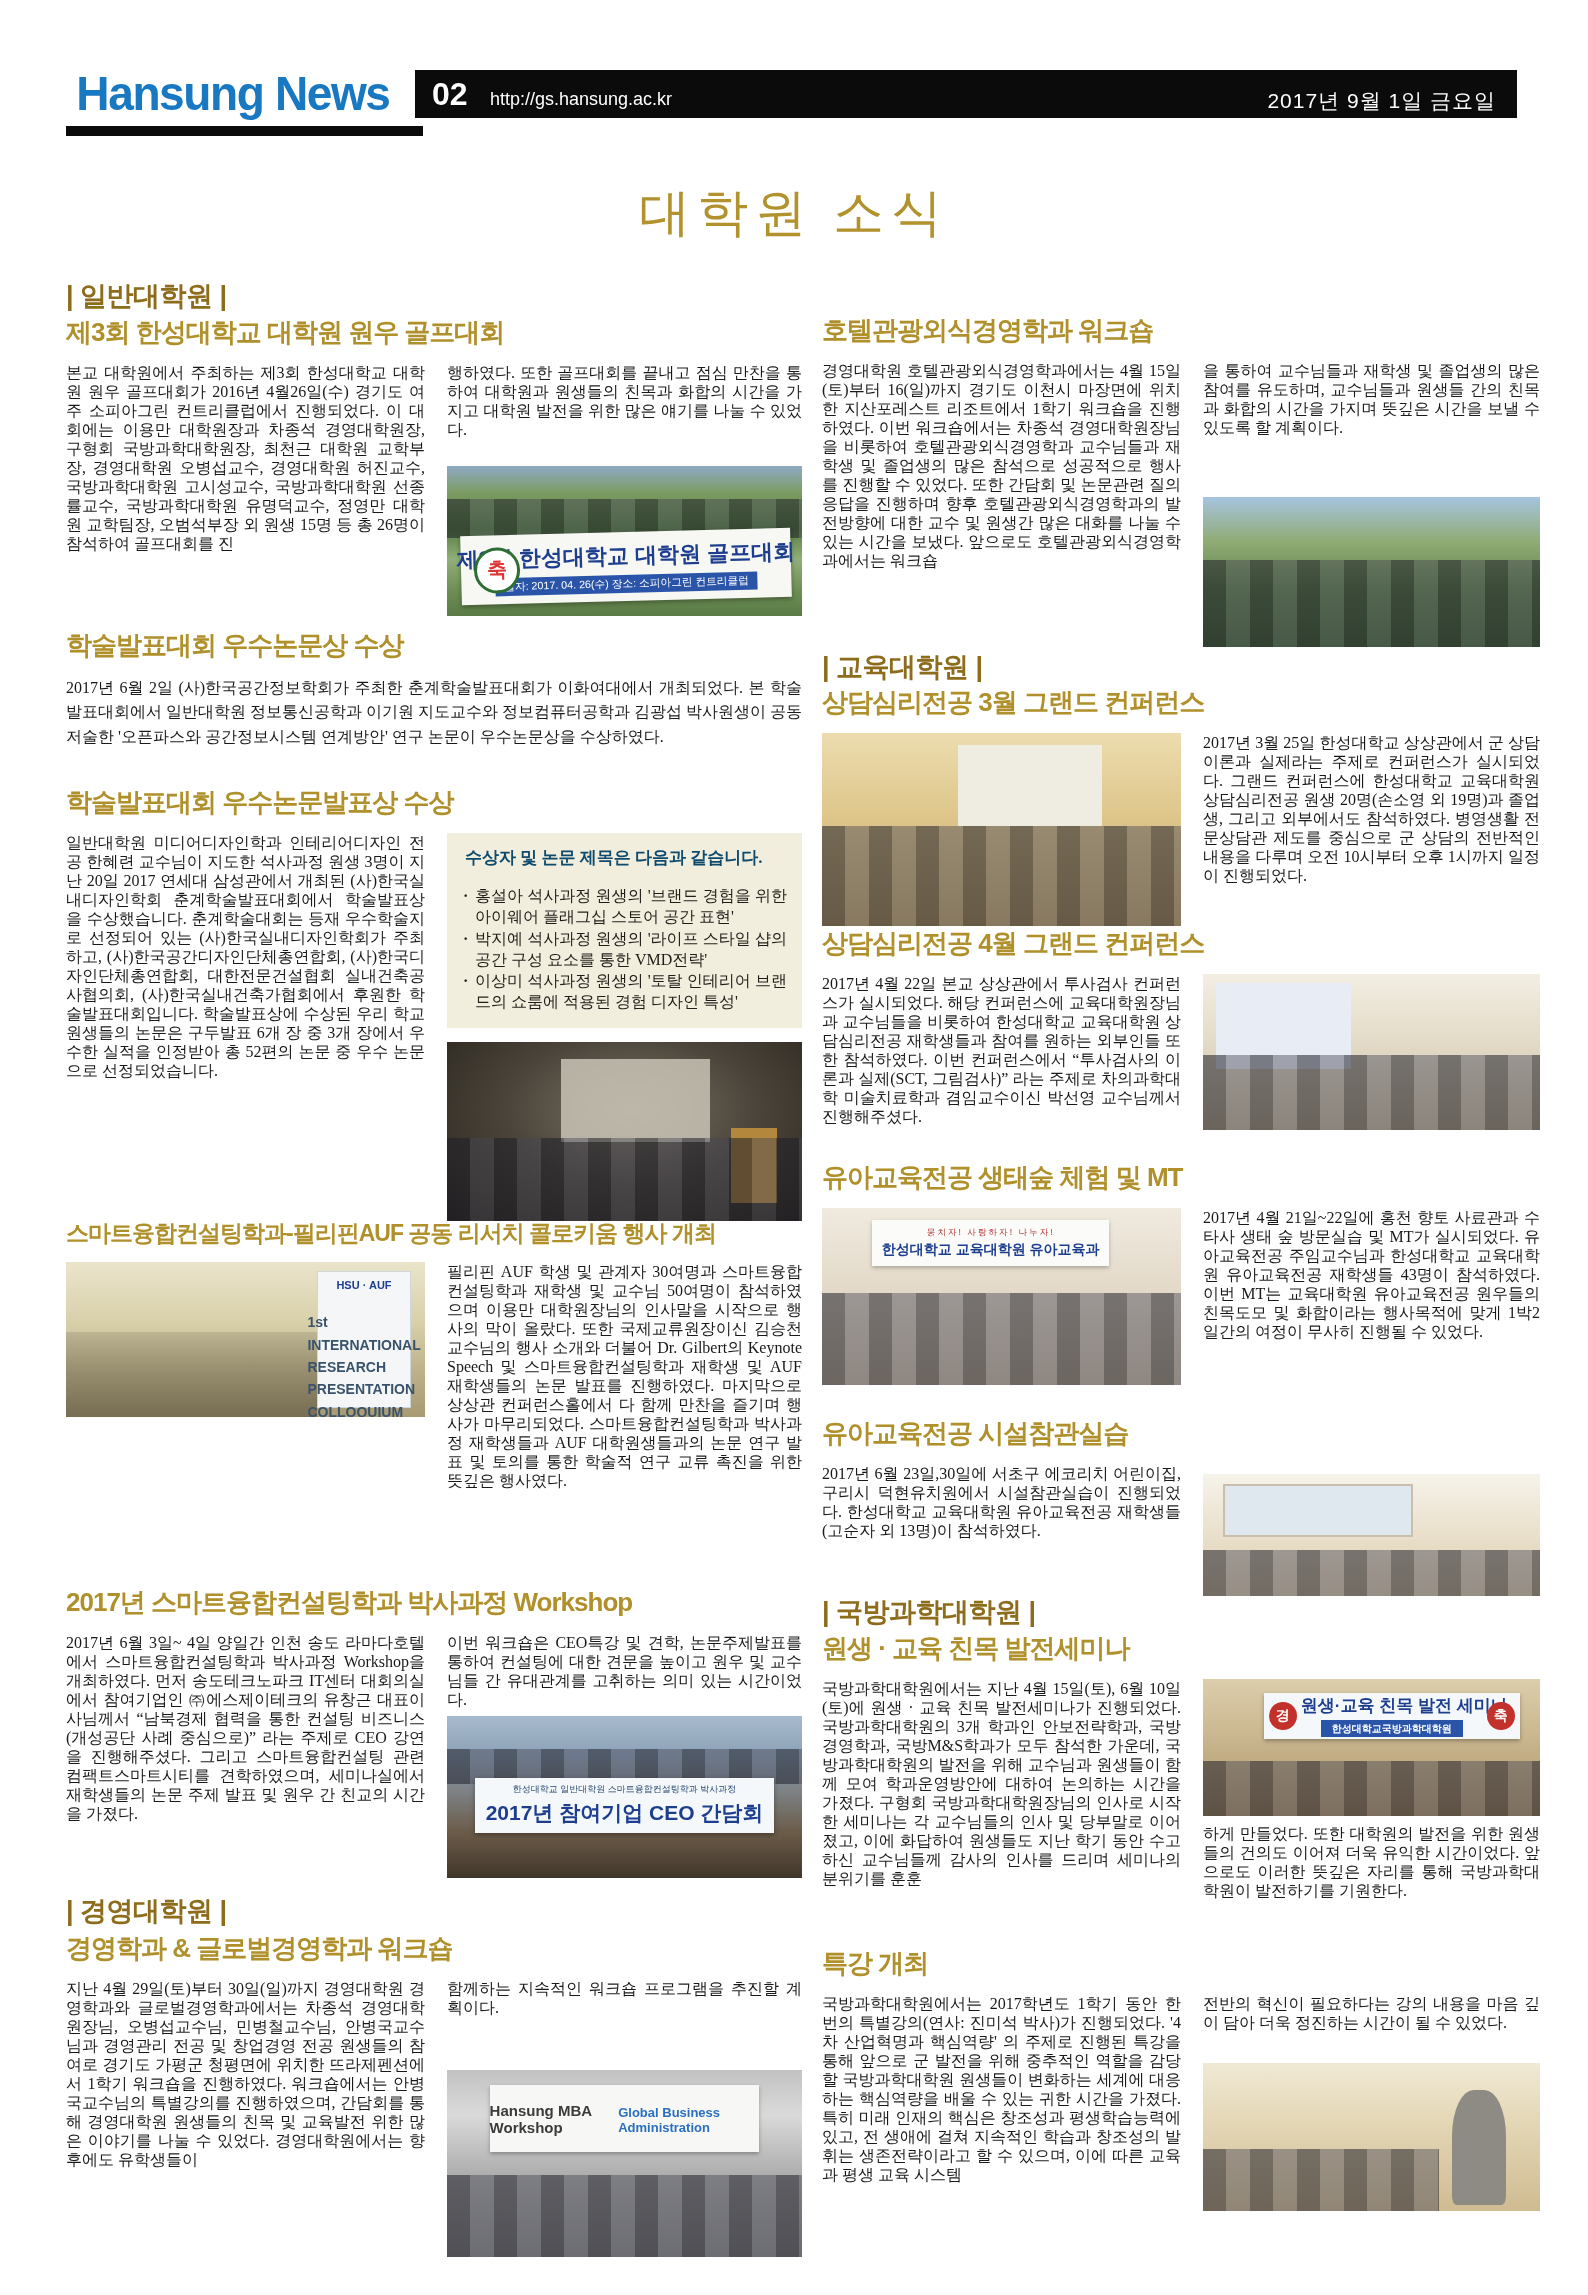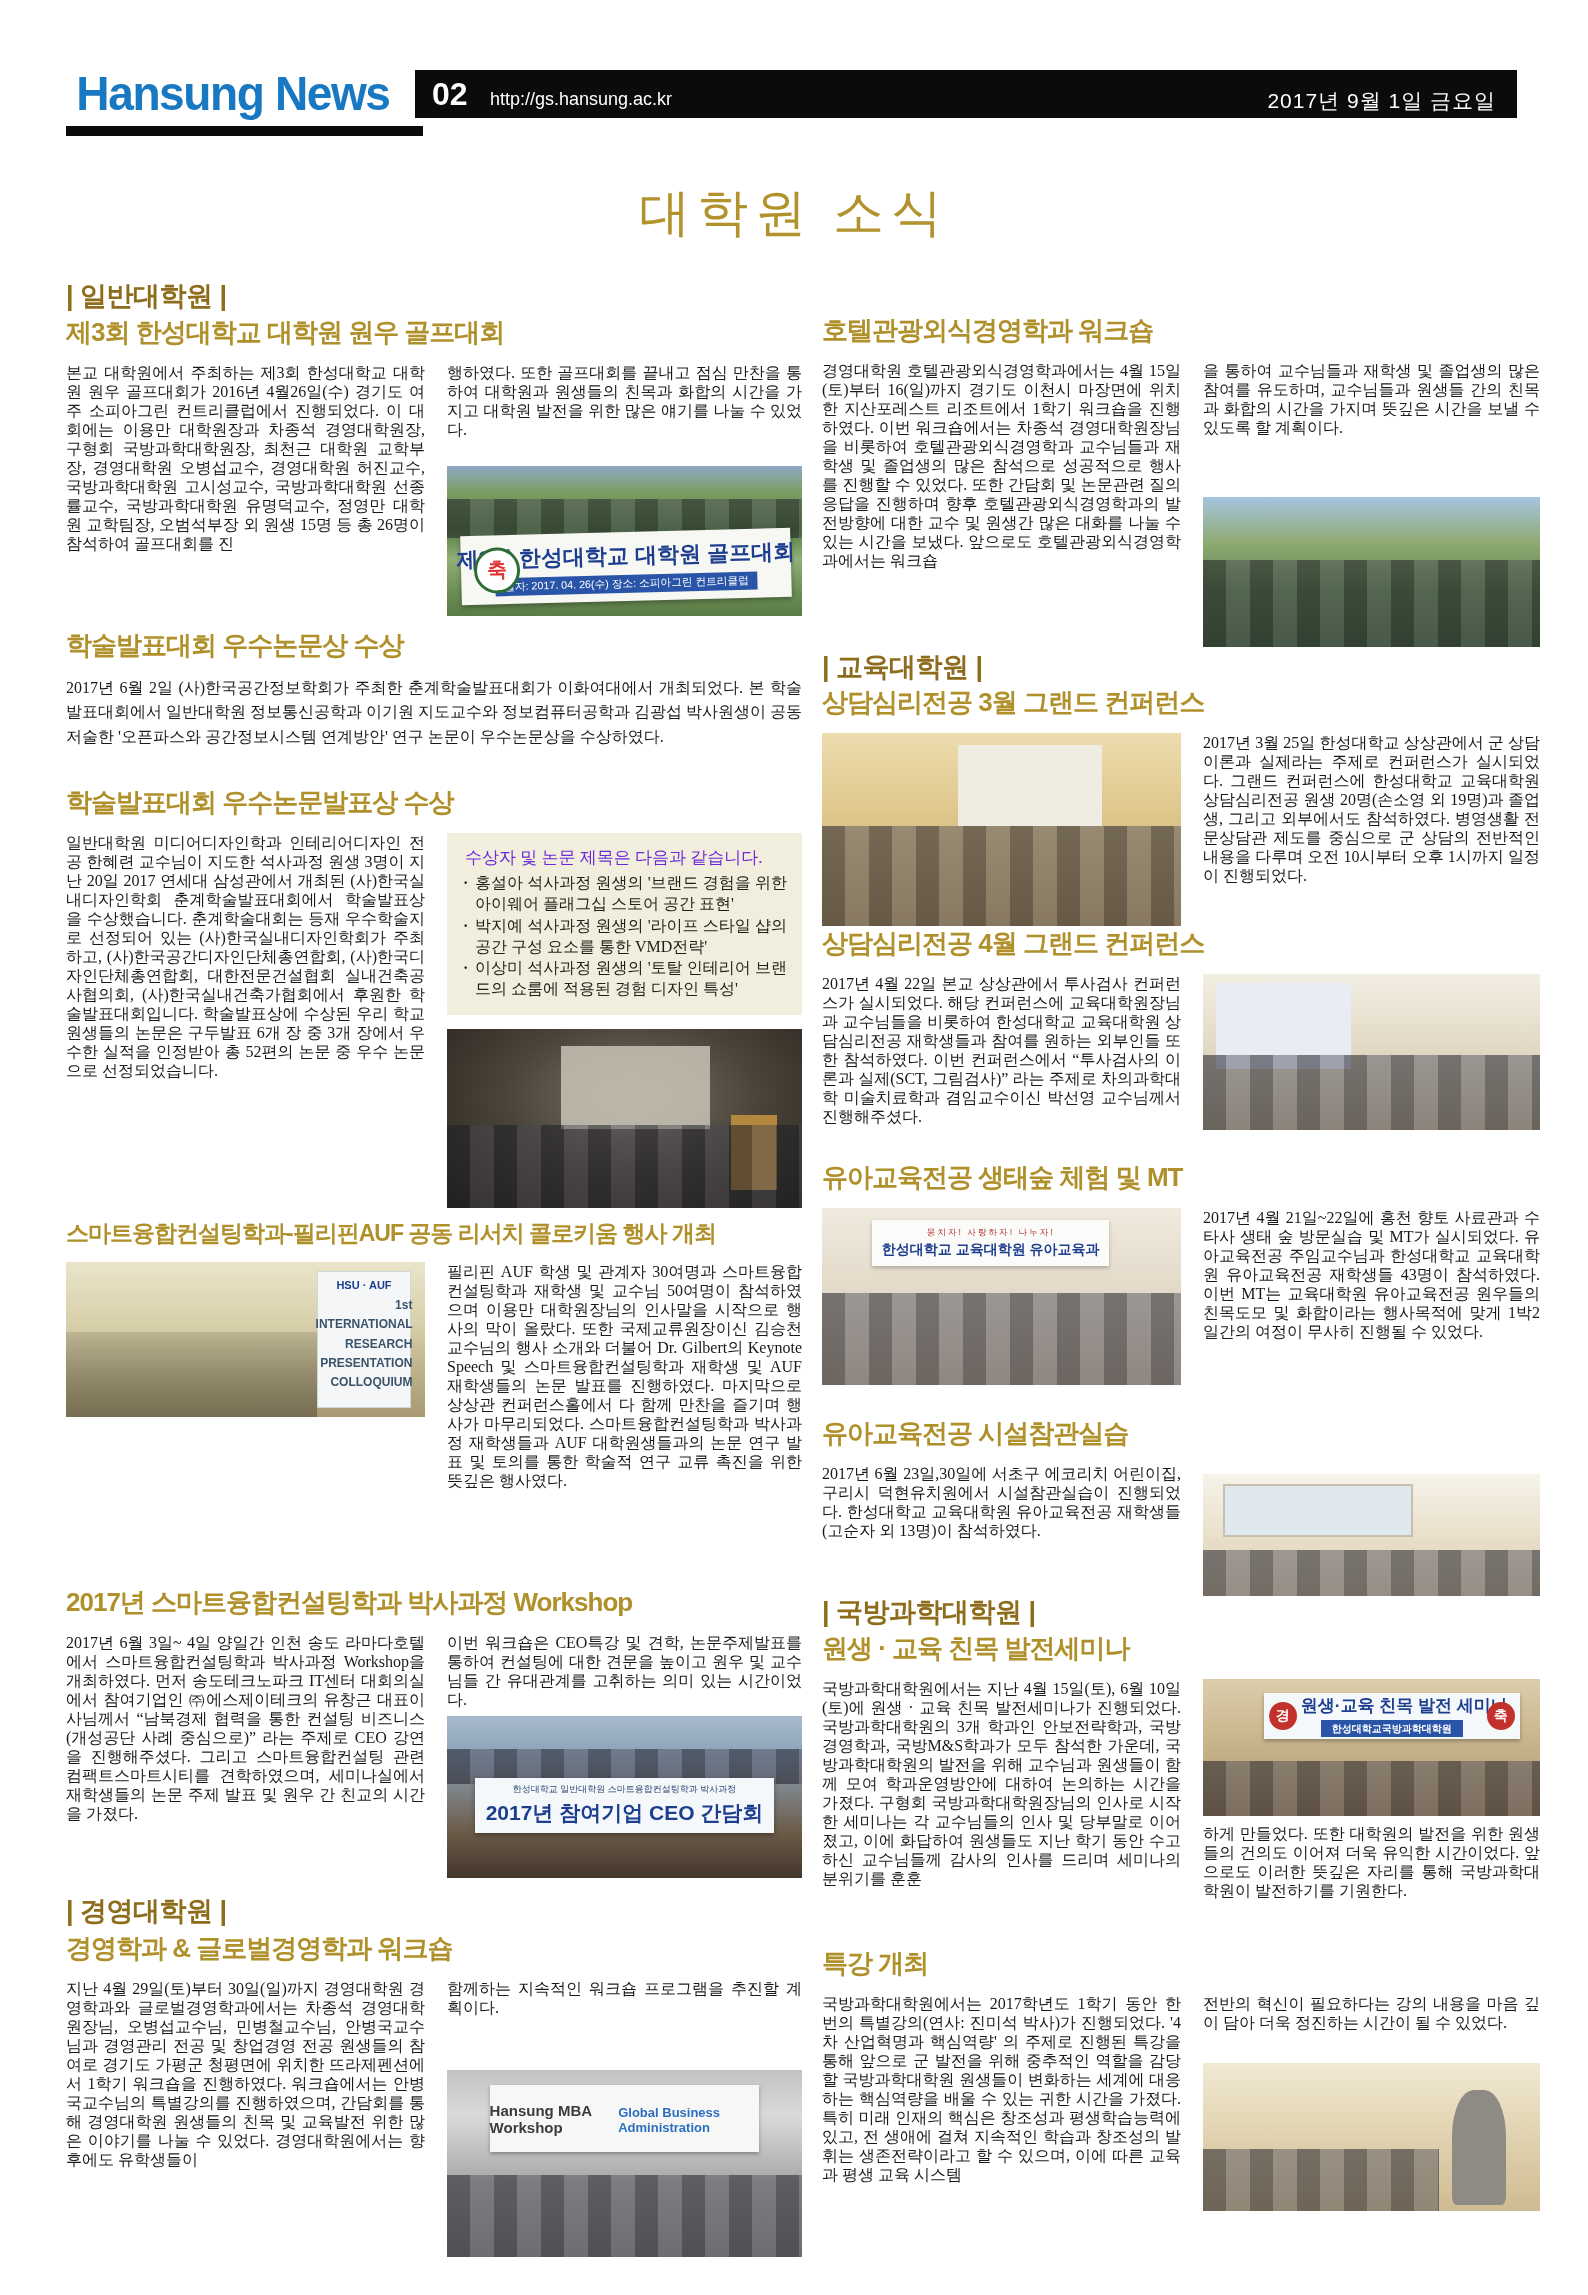--- a/index.html
+++ b/index.html
@@ -28,21 +28,21 @@
   .a h2{margin:0 0 13px 0;font-family:"Liberation Sans","DejaVu Sans",sans-serif;font-weight:700;
         font-size:26px;color:#b0902b;letter-spacing:-1px;white-space:nowrap;}
   .a h2.small{font-size:23px;}
   .cols{display:flex;gap:22px;align-items:flex-start;}
   .colA{width:359px;flex:0 0 359px;}
   .colB{flex:1;min-width:0;}
   .a p{margin:0;font-size:16px;line-height:1.19;text-align:justify;word-break:break-all;color:#191919;}
   .a p.wide{line-height:1.52;}
   
   .awardbox{background:#f2eedd;padding:13px 15px 15px 15px;}
-  .awardbox .bt{font-weight:400;font-size:17px;margin:0 0 3px 3px;color:#6d28d9;}
+  .awardbox .bt{font-weight:700;font-size:17px;margin:0 0 16px 3px;color:#0c4a6e;}
   .awardbox ul{margin:0;padding:0;list-style:none;}
   .awardbox li{position:relative;padding-left:13px;font-size:16px;line-height:1.33;
                text-align:justify;word-break:break-all;color:#201d18;}
   .awardbox li::before{content:"\00B7";position:absolute;left:1px;top:0;font-weight:700;}
   
   .photo{position:relative;overflow:hidden;width:100%;}
   .ph-golf{background:linear-gradient(180deg,#8fa9c4 0%,#7b9c62 18%,#557e41 42%,#91af78 62%,#6c8d54 84%,#5a7b46 100%);}
   .gbanner{position:absolute;left:4%;right:3%;bottom:10%;height:46%;background:#f7f8f4;
            transform:rotate(-1.5deg);box-shadow:0 2px 5px rgba(0,0,0,.35);
            display:flex;flex-direction:column;justify-content:center;align-items:center;}
@@ -54,22 +54,22 @@
          font-family:"Liberation Sans",sans-serif;font-weight:800;font-size:20px;border:3px solid #2c6e33;background:#fff;}
   .ph-award{background:radial-gradient(ellipse at 52% 38%,#7a7265 0%,#4a443a 48%,#27221b 100%);}
   .ph-award .screen{position:absolute;left:32%;top:10%;width:42%;height:46%;background:#c9c3b6;opacity:.85;}
   .ph-award .podium{position:absolute;right:7%;bottom:10%;width:13%;height:42%;background:#b3873c;}
   .ph-coll{background:linear-gradient(180deg,#eae4cb 0%,#d9d1ab 38%,#bdb28a 70%,#a79a72 100%);}
   .ph-coll .seats{position:absolute;left:0;bottom:0;width:70%;height:55%;
         background:linear-gradient(180deg,rgba(60,55,45,.15) 0%,rgba(60,55,45,.45) 100%);}
   .standee{position:absolute;right:4%;top:6%;width:26%;height:88%;background:#f4f6f8;border:1px solid #cfd6dd;
            display:flex;flex-direction:column;align-items:center;padding-top:7px;box-sizing:border-box;}
   .standee .s1{font-family:"Liberation Sans",sans-serif;font-weight:700;font-size:11px;color:#1d3e8f;}
-  .standee .s2{margin-top:5px;font-family:"Liberation Sans",sans-serif;font-weight:700;font-size:12px;
-               color:#3a536b;text-align:right;line-height:1.6;padding:0 4px;}
+  .standee .s2{margin-top:20px;font-family:"Liberation Sans",sans-serif;font-weight:700;font-size:14px;
+               color:#3a536b;text-align:left;line-height:1.6;padding:0 4px;}
   .ph-ceo{background:linear-gradient(180deg,#a7bacd 0%,#8ba0b5 26%,#6b5b48 72%,#42362b 100%);}
   .cbanner{position:absolute;left:8%;right:8%;top:38%;height:34%;background:#f4f8fb;
            box-shadow:0 2px 5px rgba(0,0,0,.35);display:flex;flex-direction:column;align-items:center;justify-content:center;}
   .cbanner .c1{font-family:"Liberation Sans",sans-serif;font-size:9px;color:#27456e;}
   .cbanner .c2{font-family:"Liberation Sans",sans-serif;font-weight:800;font-size:21px;color:#1d3e8f;margin-top:3px;white-space:nowrap;}
   .ph-mba{background:linear-gradient(180deg,#c2c2c2 0%,#dadada 24%,#a8a8a8 60%,#8c8c8c 100%);}
   .mbanner{position:absolute;left:12%;right:12%;top:8%;height:36%;background:#f7f7f5;
            display:flex;flex-direction:row;align-items:center;justify-content:flex-start;box-shadow:0 1.5px 4px rgba(0,0,0,.3);}
   .mbanner .m1{font-family:"Liberation Sans",sans-serif;font-weight:700;font-size:15px;color:#3b3b3b;}
   .mbanner .m2{font-family:"Liberation Sans",sans-serif;font-weight:700;font-size:13px;color:#2a6fc0;margin-top:2px;}

